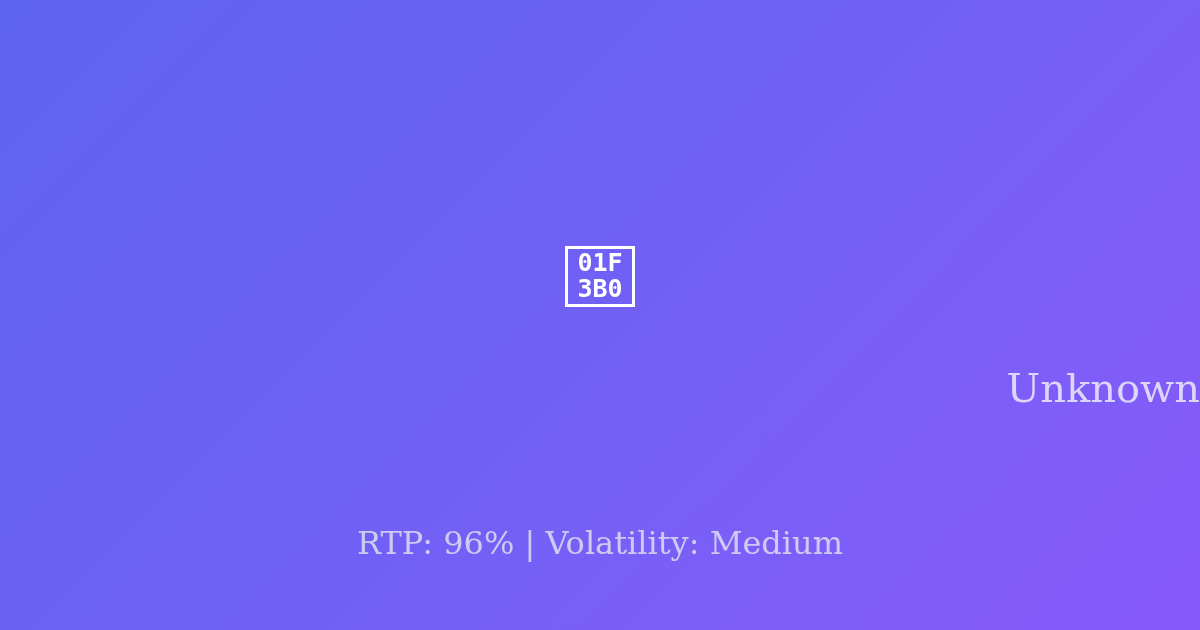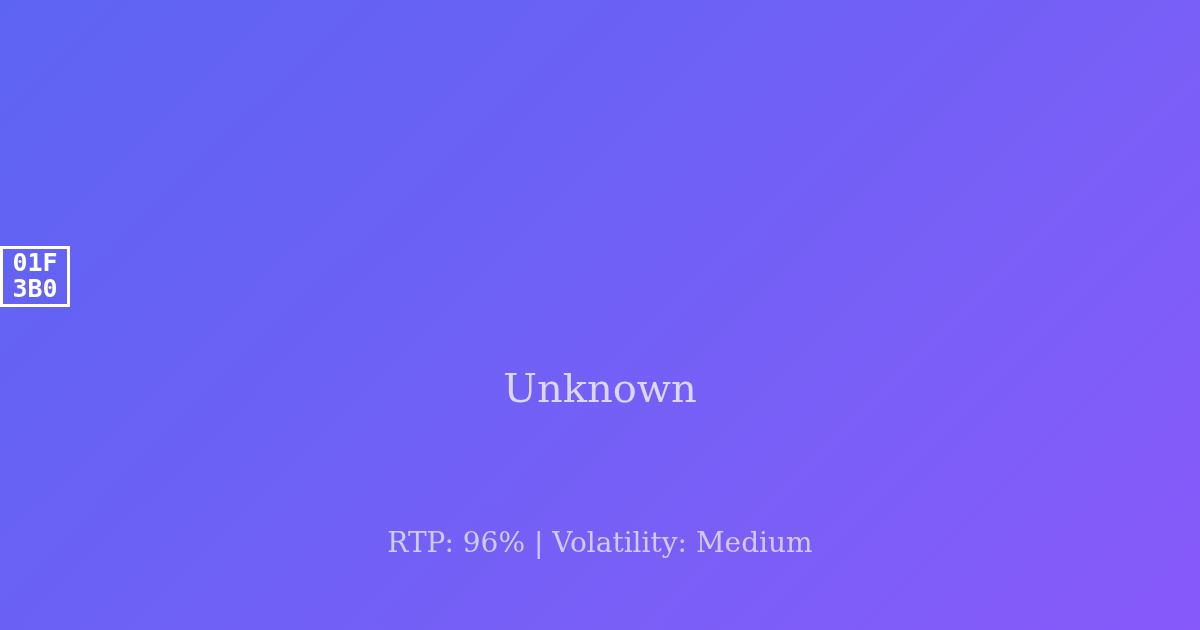--- a/index.html
+++ b/index.html
@@ -28,21 +28,21 @@
 
   
   .title-row {
     position: absolute;
     left: 0;
     right: 0;
     top: 232px;
     height: 88px;
     display: flex;
     align-items: center;
-    justify-content: flex-start;
+    justify-content: center;
     gap: 40px;
   }
 
   
   .tofu-glyph {
     display: inline-flex;
     flex-direction: column;
     align-items: center;
     justify-content: center;
     width: 70px;
@@ -71,38 +71,38 @@
     white-space: nowrap;
     letter-spacing: 0.5px;
   }
 
   
   .subtitle {
     position: absolute;
     left: 0;
     right: 0;
     top: 365px;
-    text-align: center;
+    text-align: right;
     font-family: "DejaVu Serif", "Liberation Serif", serif;
     font-size: 40px;
     font-weight: 400;
     line-height: 46px;
     color: #dbd6fa;
     white-space: nowrap;
   }
 
   
   .meta-line {
     position: absolute;
     left: 0;
     right: 0;
     top: 528px;
     text-align: center;
     font-family: "DejaVu Serif", "Liberation Serif", serif;
-    font-size: 28px;
+    font-size: 32px;
     font-weight: 400;
     line-height: 30px;
     color: #cfcaf2;
     white-space: nowrap;
   }
 </style>
 </head>
 <body>
 
 <div class="og-card">

